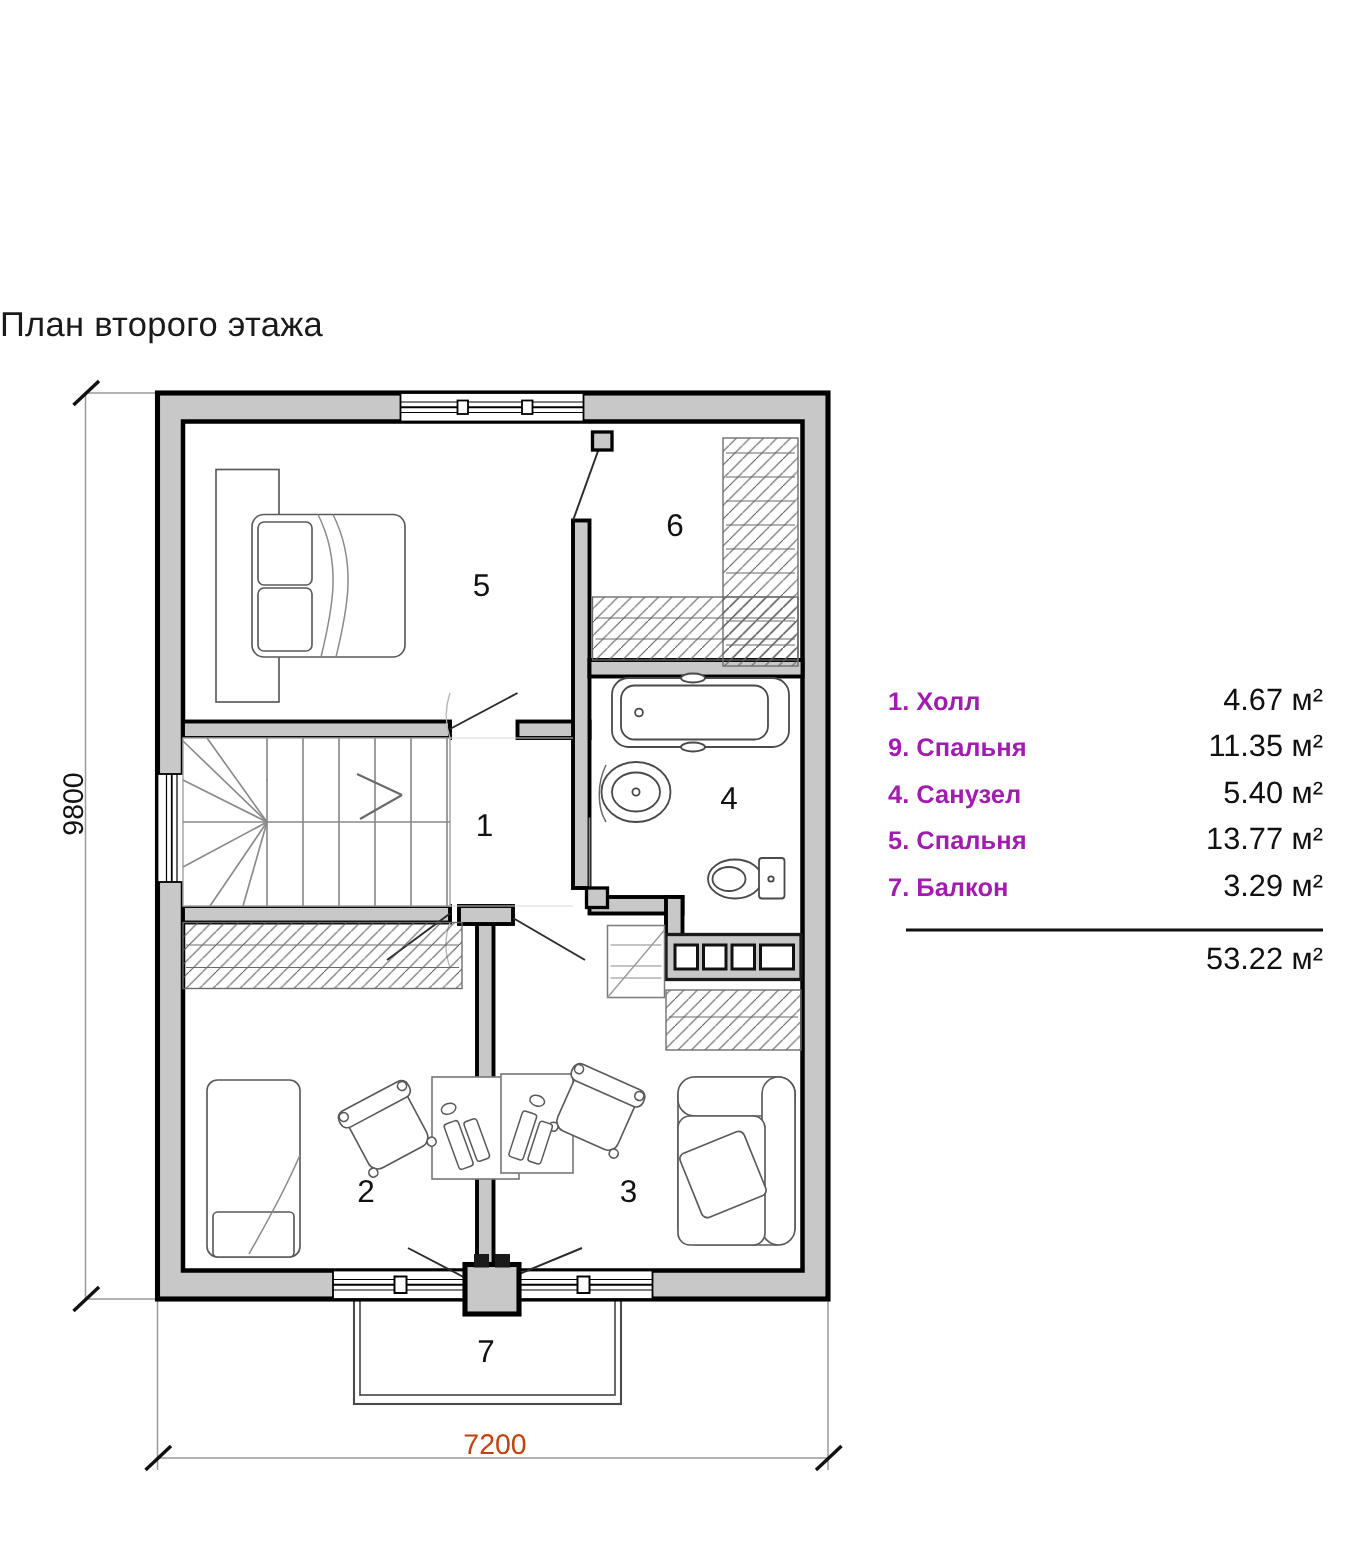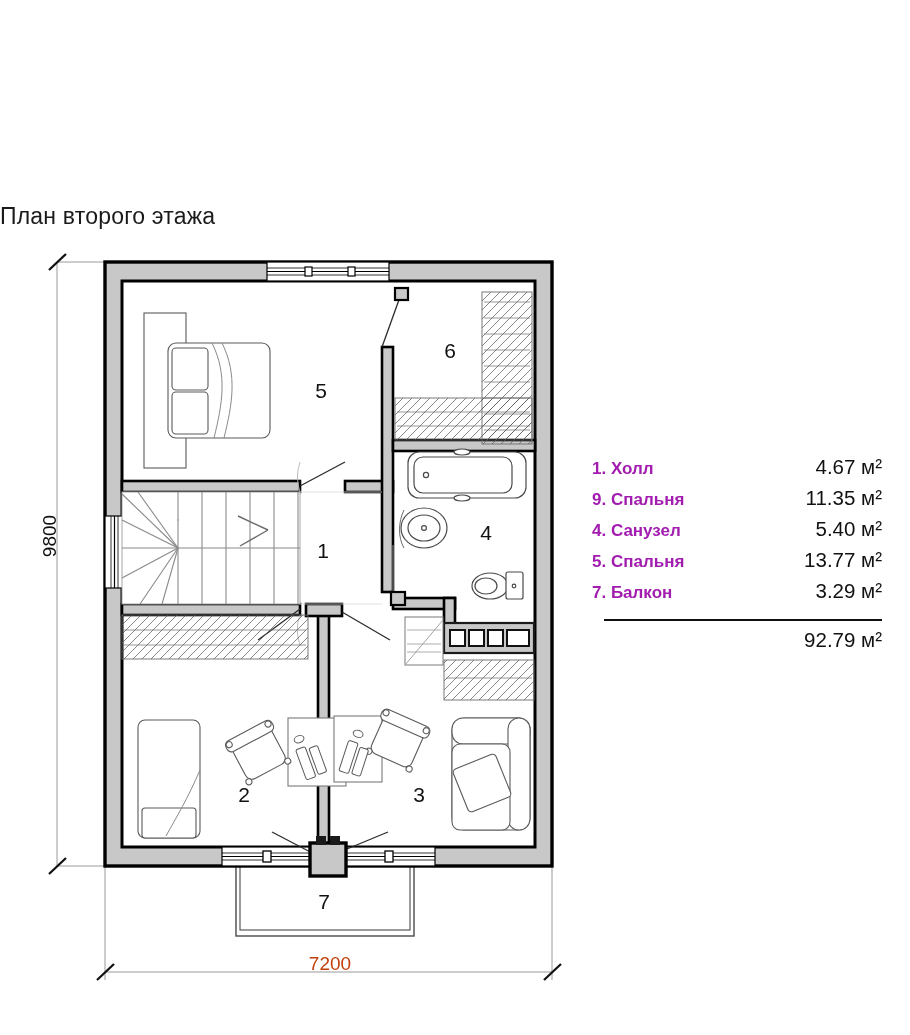--- a/index.html
+++ b/index.html
@@ -446,17 +446,17 @@
           <span class="legend-name">5. Спальня</span>
           <span class="legend-area">13.77 м²</span>
         </div>
         <div class="legend-row">
           <span class="legend-name">7. Балкон</span>
           <span class="legend-area">3.29 м²</span>
         </div>
       </div>
     <hr id="legend-divider">
     <div id="legend-total-row">
-      <span id="legend-total-value">92.79 м²</span>
+      <span id="legend-total-value">53.22 м²</span>
     </div>
   </div>
 
 </div>
 
 </body></html>

